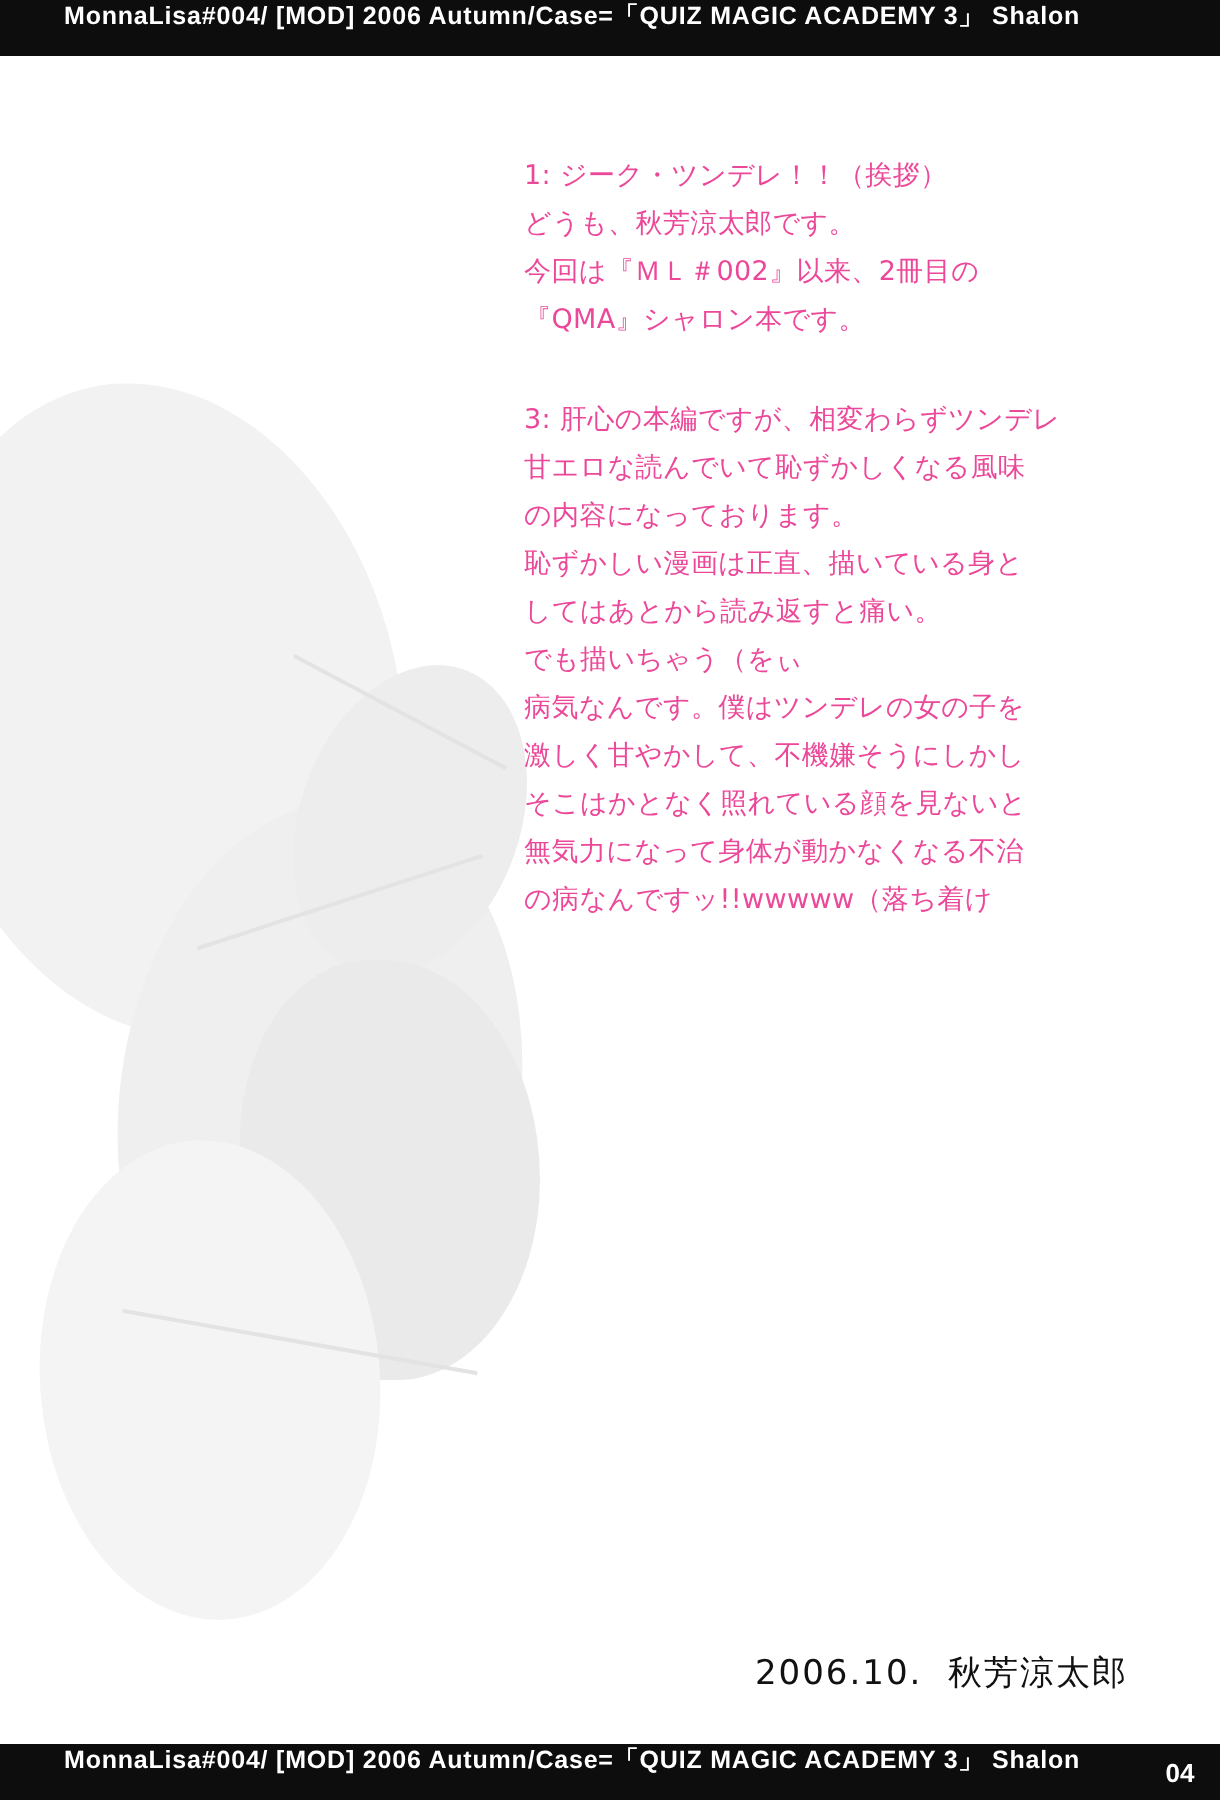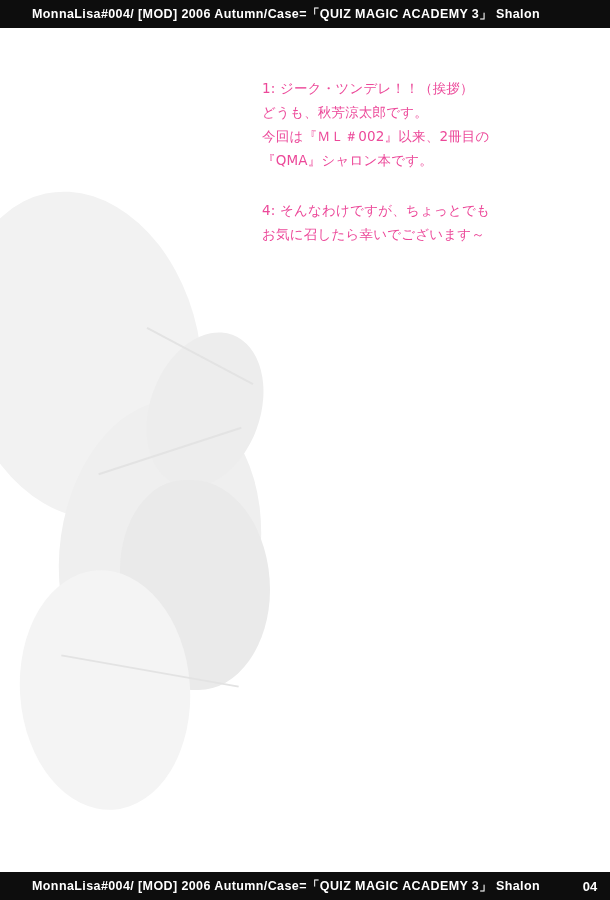--- a/index.html
+++ b/index.html
@@ -46,21 +46,21 @@
 
   
   .bar {
     position: absolute;
     left: 0;
     width: 610px;
     height: 28px;
     background: #0d0d0d;
     color: #ffffff;
     display: flex;
-    align-items: center;
+    align-items: flex-start;
   }
   .bar-top { top: 0; }
   .bar-bottom { bottom: 0; }
   .bar-text {
     font-size: 12.5px;
     font-weight: bold;
     letter-spacing: 0.4px;
     padding-left: 32px;
     white-space: nowrap;
     font-family: "Liberation Sans", sans-serif;
@@ -128,23 +128,33 @@
 
   <div class="bar bar-top">
     <span class="bar-text">MonnaLisa#004/ [MOD]  2006 Autumn/Case=「QUIZ MAGIC ACADEMY 3」 Shalon</span>
   </div>
 
   <div class="content">
     <p class="para">1: ジーク・ツンデレ！！（挨拶）
 どうも、秋芳涼太郎です。
 今回は『ＭＬ＃002』以来、2冊目の
 『QMA』シャロン本です。</p>
-    <p class="para">4: そんなわけですが、ちょっとでも
-お気に召したら幸いでございます～</p>
+    <p class="para">3: 肝心の本編ですが、相変わらずツンデレ
+甘エロな読んでいて恥ずかしくなる風味
+の内容になっております。
+恥ずかしい漫画は正直、描いている身と
+してはあとから読み返すと痛い。
+でも描いちゃう（をぃ
+病気なんです。僕はツンデレの女の子を
+激しく甘やかして、不機嫌そうにしかし
+そこはかとなく照れている顔を見ないと
+無気力になって身体が動かなくなる不治
+の病なんですッ!!wwwww（落ち着け</p>
   </div>
 
+  <div class="signature">2006.10.  秋芳涼太郎</div>
 
   <div class="bar bar-bottom">
     <span class="bar-text">MonnaLisa#004/ [MOD]  2006 Autumn/Case=「QUIZ MAGIC ACADEMY 3」 Shalon</span>
     <span class="page-number-box">04</span>
   </div>
 
 </div>
 
 </body></html>

